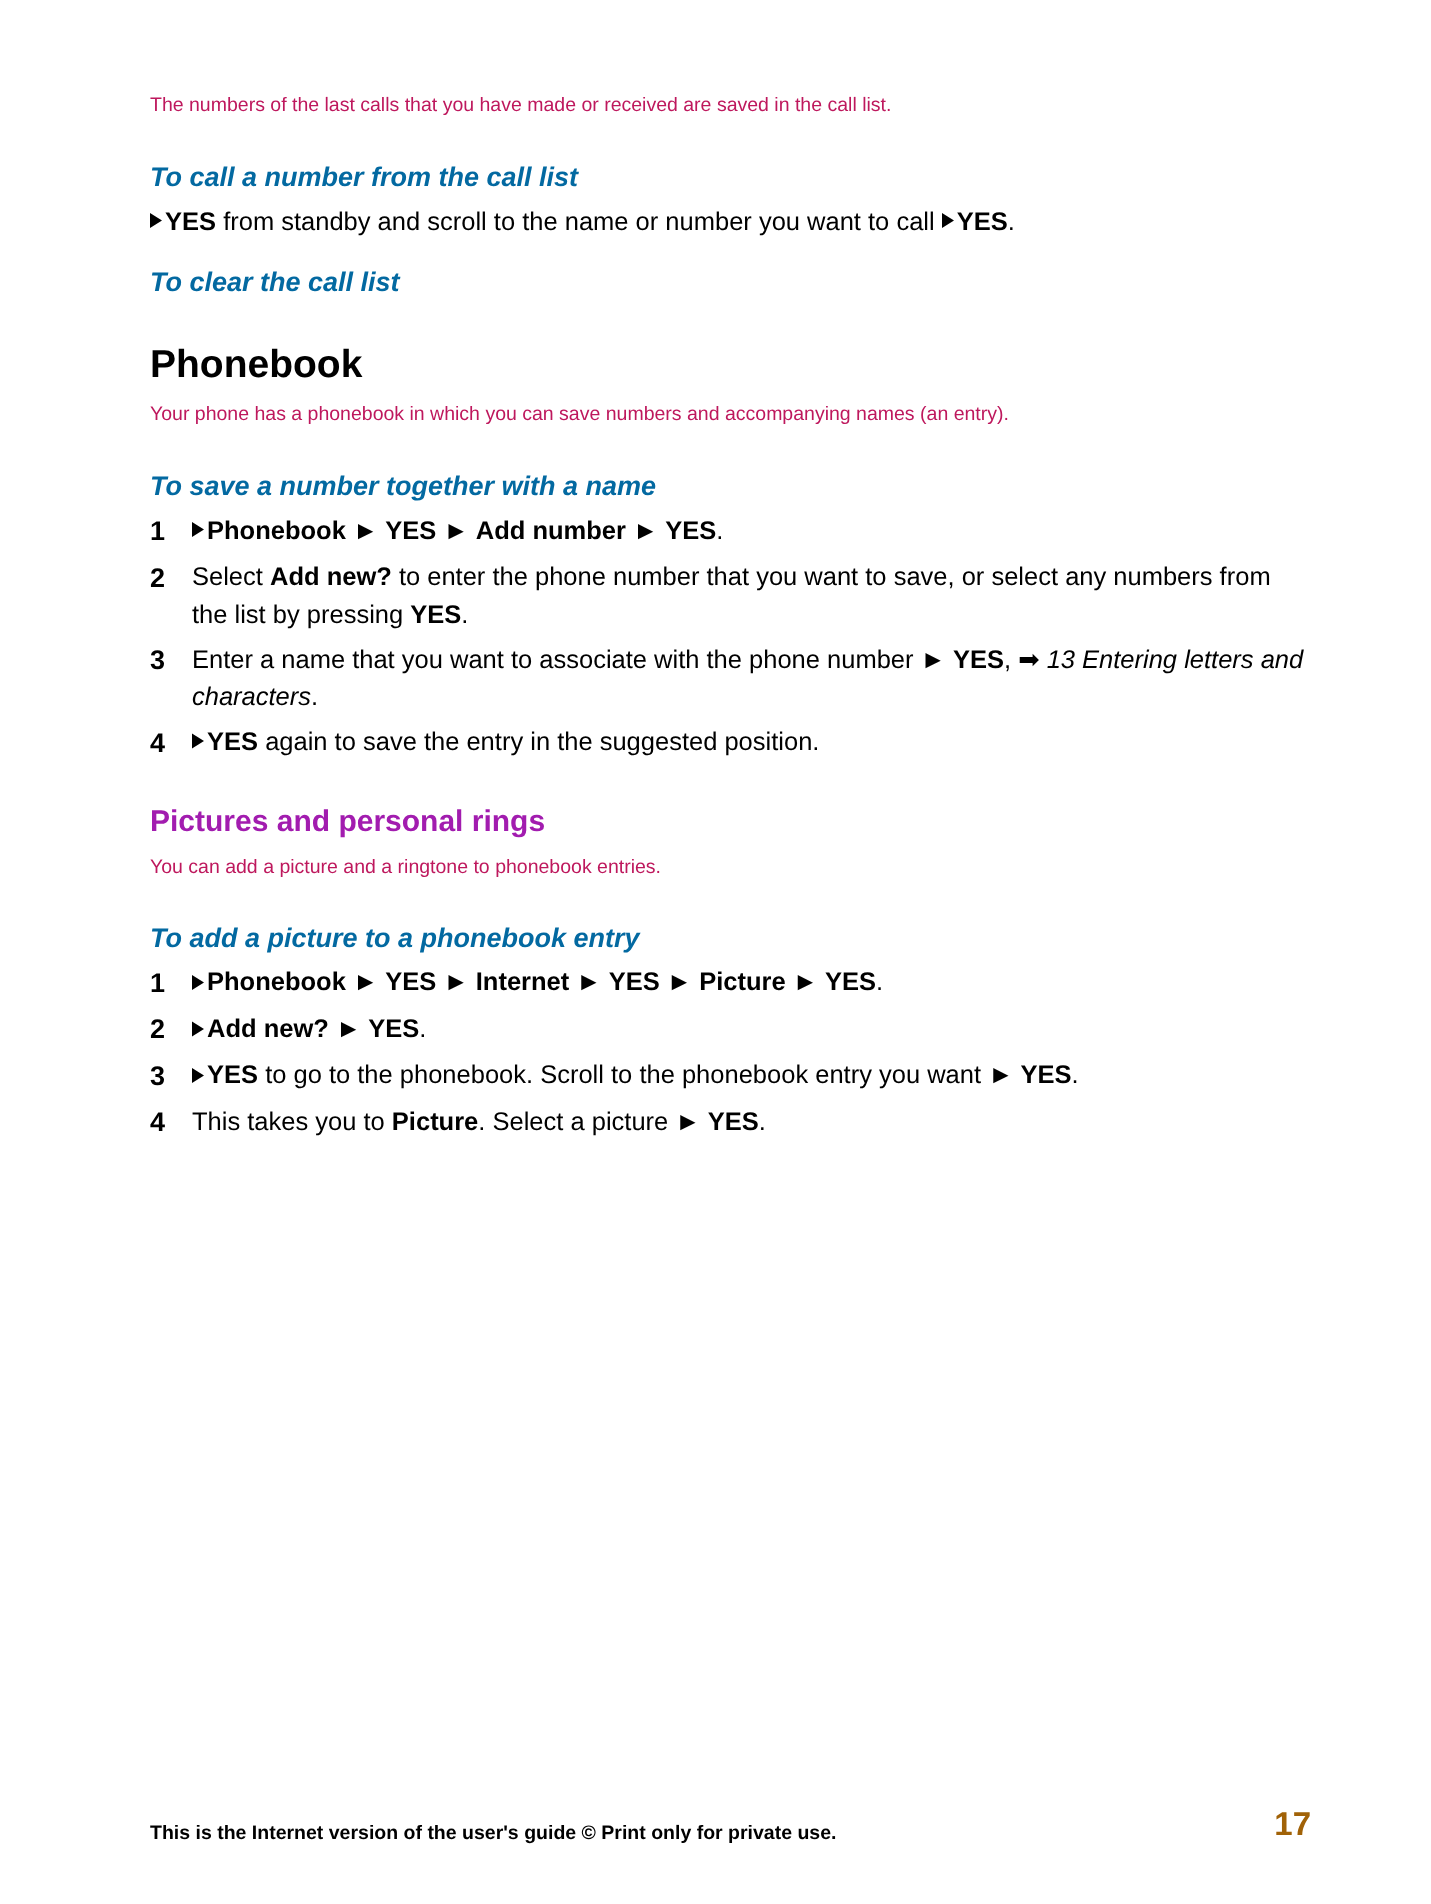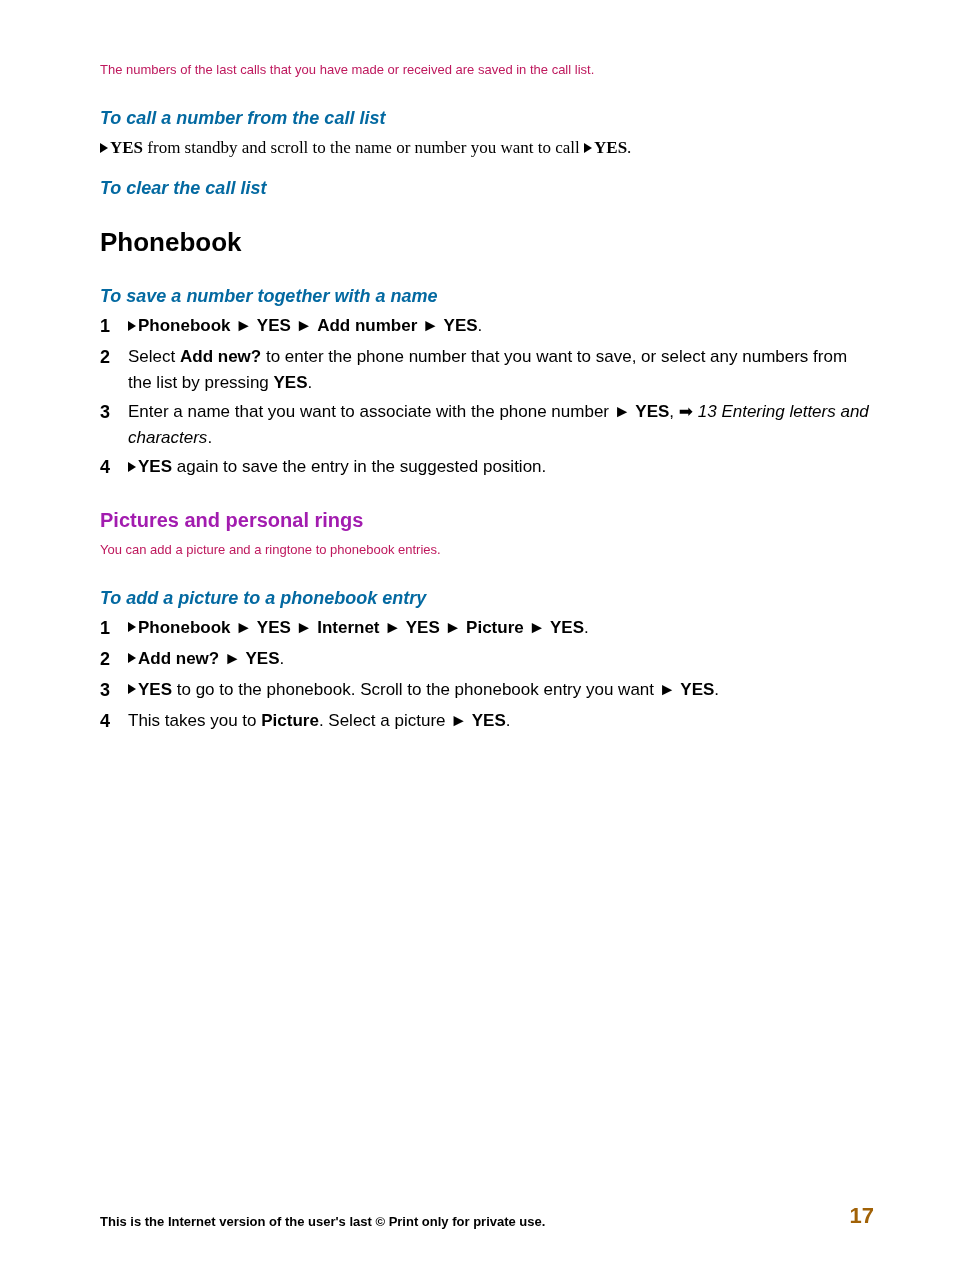--- a/index.html
+++ b/index.html
@@ -55,21 +55,20 @@
       font-family: Arial Black, Arial, Helvetica, sans-serif;
       margin-bottom: 8px;
       color: #a21caf;
     }
 
     .instruction-line {
       font-size: 17px;
       line-height: 1.5;
       color: #000;
       margin-bottom: 2px;
-      font-family: Liberation Serif, serif;
     }
 
     .bold-key {
       font-weight: bold;
     }
 
     ol.steps {
       list-style: none;
       padding: 0;
       margin: 0;
@@ -156,20 +155,21 @@
       <span class="arrow-right"></span><span class="bold-key">YES</span> from standby and scroll to the name or number you want to call <span class="arrow-right"></span><span class="bold-key">YES</span>.
     </div>
   </div>
 
   <div class="subsection section-divider">
     <div class="subsection-title">To clear the call list</div>
   </div>
 
   <div class="section section-divider">
     <div class="section-title">Phonebook</div>
+    <div class="section-body">Your phone has a phonebook in which you can save numbers and accompanying names (an entry).</div>
   </div>
 
   <div class="subsection section-divider">
     <div class="subsection-title">To save a number together with a name</div>
     <ol class="steps">
       <li>
         <span class="step-num">1</span>
         <span class="step-content">
           <span class="arrow-right"></span><span class="bold-key">Phonebook</span> ► <span class="bold-key">YES</span> ► <span class="bold-key">Add number</span> ► <span class="bold-key">YES</span>.
         </span>
@@ -226,15 +226,15 @@
         <span class="step-content">
           This takes you to <span class="bold-key">Picture</span>. Select a picture ► <span class="bold-key">YES</span>.
         </span>
       </li>
     </ol>
   </div>
 
 </div>
 
 <div class="footer">
-  <span class="footer-text">This is the Internet version of the user's last © Print only for private use.</span>
+  <span class="footer-text">This is the Internet version of the user's guide © Print only for private use.</span>
   <span class="page-number">17</span>
 </div>
 
 </body></html>

